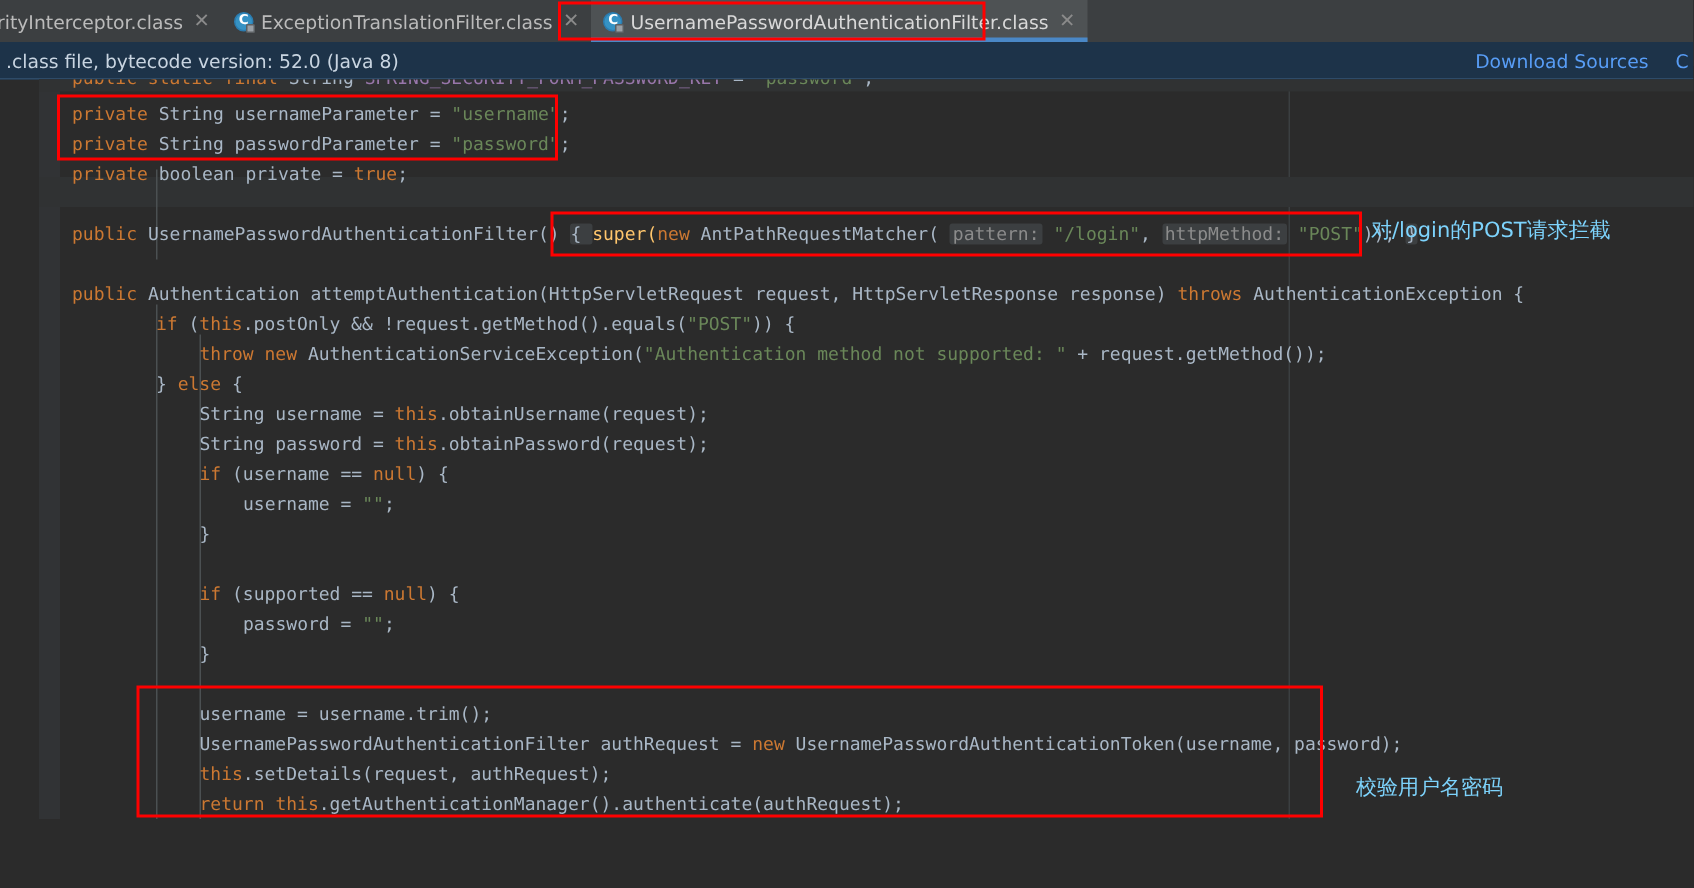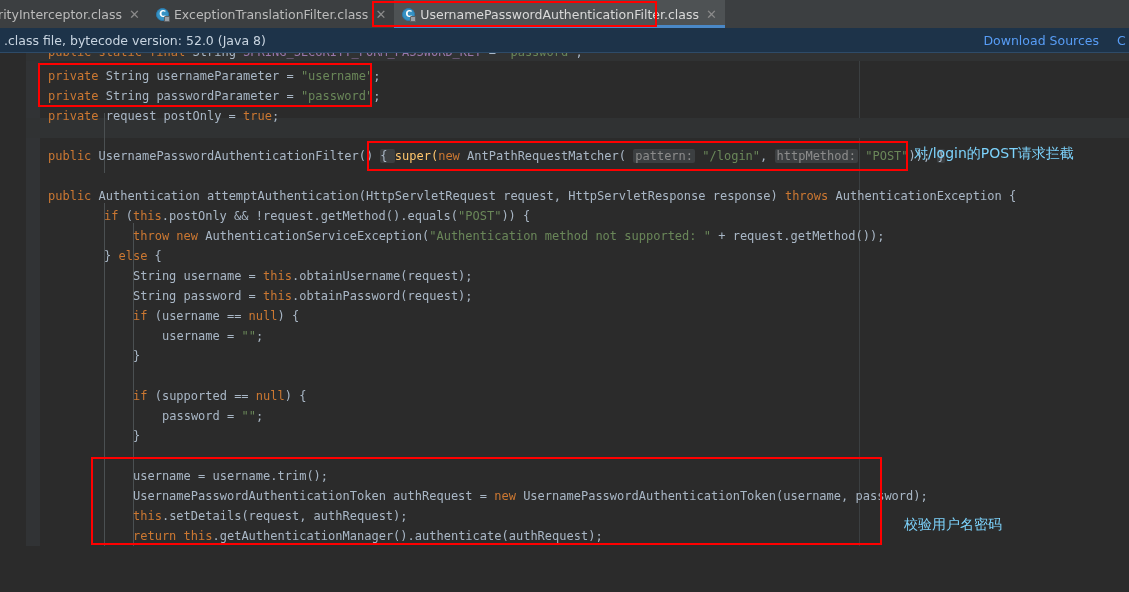--- a/index.html
+++ b/index.html
@@ -213,21 +213,21 @@
 
   <div id="code">
 
     
     <div class="ln" style="top:-11px;"><span class="kw">public static final</span> <span class="pln">String </span><span class="fld">SPRING_SECURITY_FORM_PASSWORD_KEY</span><span class="pln"> = </span><span class="str">"password"</span><span class="pln">;</span></div>
 
     <div class="ln" style="top:13px;"><span class="kw">private</span><span class="pln"> String usernameParameter = </span><span class="str">"username"</span><span class="pln">;</span></div>
 
     <div class="ln" style="top:33px;"><span class="kw">private</span><span class="pln"> String passwordParameter = </span><span class="str">"password"</span><span class="pln">;</span></div>
 
-    <div class="ln" style="top:53px;"><span class="kw">private</span><span class="pln"> request postOnly = </span><span class="kw">true</span><span class="pln">;</span></div>
+    <div class="ln" style="top:53px;"><span class="kw">private</span><span class="pln"> boolean private = </span><span class="kw">true</span><span class="pln">;</span></div>
 
     <div class="ln" style="top:93px;"><span class="kw">public</span><span class="pln"> UsernamePasswordAuthenticationFilter() </span><span class="folded">{ </span><span class="mth">super(</span><span class="kw">new</span><span class="cls"> AntPathRequestMatcher( </span><span class="hint">pattern:</span><span class="str"> "/login"</span><span class="pln">, </span><span class="hint">httpMethod:</span><span class="str"> "POST"</span><span class="pln">)); </span><span class="folded">}</span></div>
 
     <div class="ln" style="top:133px;"><span class="kw">public</span><span class="pln"> Authentication attemptAuthentication(HttpServletRequest request, HttpServletResponse response) </span><span class="kw">throws</span><span class="pln"> AuthenticationException {</span></div>
 
     <div class="ln" style="top:153px; left:78px;"><span class="kw">if</span><span class="pln"> (</span><span class="kw">this</span><span class="pln">.postOnly &amp;&amp; !request.getMethod().equals(</span><span class="str">"POST"</span><span class="pln">)) {</span></div>
 
     <div class="ln" style="top:173px; left:107px;"><span class="kw">throw</span><span class="kw"> new</span><span class="cls"> AuthenticationServiceException(</span><span class="str">"Authentication method not supported: "</span><span class="pln"> + request.getMethod());</span></div>
 
     <div class="ln" style="top:193px; left:78px;"><span class="pln">} </span><span class="kw">else</span><span class="pln"> {</span></div>
@@ -243,21 +243,21 @@
     <div class="ln" style="top:293px; left:107px;"><span class="pln">}</span></div>
 
     <div class="ln" style="top:333px; left:107px;"><span class="kw">if</span><span class="pln"> (supported == </span><span class="kw">null</span><span class="pln">) {</span></div>
 
     <div class="ln" style="top:353px; left:136px;"><span class="pln">password = </span><span class="str">""</span><span class="pln">;</span></div>
 
     <div class="ln" style="top:373px; left:107px;"><span class="pln">}</span></div>
 
     <div class="ln" style="top:413px; left:107px;"><span class="pln">username = username.trim();</span></div>
 
-    <div class="ln" style="top:433px; left:107px;"><span class="pln">UsernamePasswordAuthenticationToken authRequest = </span><span class="kw">new</span><span class="cls"> UsernamePasswordAuthenticationToken(username, password);</span></div>
+    <div class="ln" style="top:433px; left:107px;"><span class="pln">UsernamePasswordAuthenticationFilter authRequest = </span><span class="kw">new</span><span class="cls"> UsernamePasswordAuthenticationToken(username, password);</span></div>
 
     <div class="ln" style="top:453px; left:107px;"><span class="kw">this</span><span class="pln">.setDetails(request, authRequest);</span></div>
 
     <div class="ln" style="top:473px; left:107px;"><span class="kw">return</span><span class="pln"> </span><span class="kw">this</span><span class="pln">.getAuthenticationManager().authenticate(authRequest);</span></div>
 
     <div class="ln" style="top:493px; left:78px;"><span class="pln">}</span></div>
 
     <div class="ln" style="top:513px; left:22px;"><span class="pln">}</span></div>
 
   </div>

